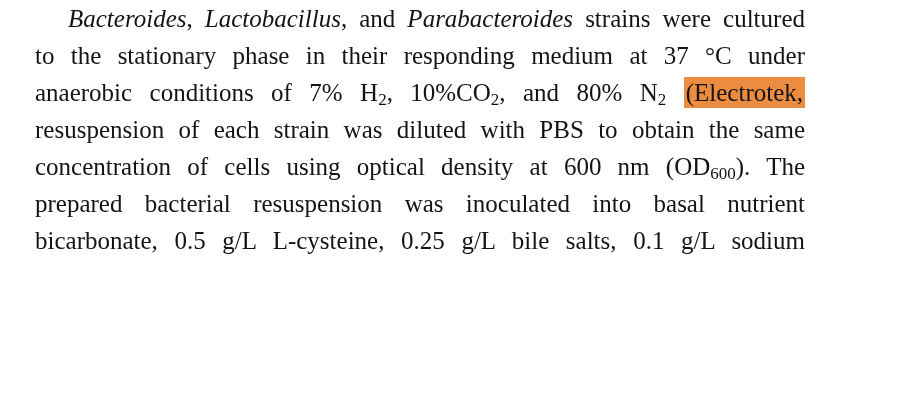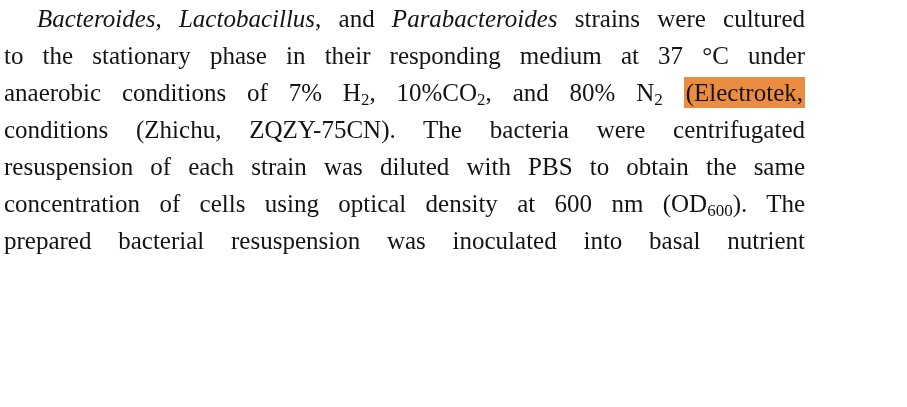--- a/index.html
+++ b/index.html
@@ -4,21 +4,21 @@
 <style>
   html, body { margin: 0; padding: 0; }
   body {
     width: 907px; height: 407px;
     background: var(--background, #ffffff);
     overflow: hidden;
   }
   .page {
     box-sizing: border-box;
     width: 835px; height: 407px;
-    padding: 0 30px 0 4px;
+    padding: 0 30px 0 35px;
     font-family: "Liberation Serif", "DejaVu Serif", serif;
     font-size: 25px;
     color: var(--text, #141414);
   }
   .line {
     height: 37px;
     line-height: 37px;
     text-align: justify;
     text-align-last: justify;
   }
@@ -40,24 +40,24 @@
 
 <div class="page">
 
   <div class="line indent"><span class="it">Bacteroides</span><span>, </span><span class="it">Lactobacillus</span><span>, and </span><span class="it">Parabacteroides</span><span> strains were cultured</span></div>
 
   <div class="line"><span>to the stationary phase in their responding medium at 37 °C under</span></div>
 
   <div class="line"><span>anaerobic conditions of 7% H</span><span class="sub">2</span><span>, 10%CO</span><span class="sub">2</span><span>, and 80% N</span><span class="sub">2</span><span> </span><span class="hl">(Electrotek,</span></div>
 
 
-  <div class="line"><span>conditions (Zhichu, ZQZY-75CN). The bacteria were centrifugated</span></div>
 
 
   <div class="line"><span>resuspension of each strain was diluted with PBS to obtain the same</span></div>
 
   <div class="line"><span>concentration of cells using optical density at 600 nm (OD</span><span class="sub">600</span><span>). The</span></div>
 
   <div class="line"><span>prepared bacterial resuspension was inoculated into basal nutrient</span></div>
 
 
+  <div class="line"><span>bicarbonate, 0.5 g/L L-cysteine, 0.25 g/L bile salts, 0.1 g/L sodium</span></div>
 
 </div>
 
 </body></html>

